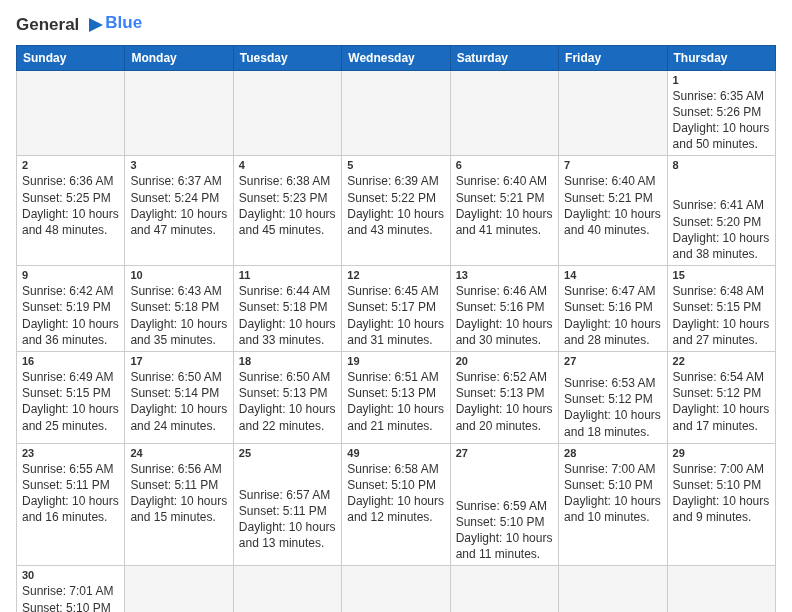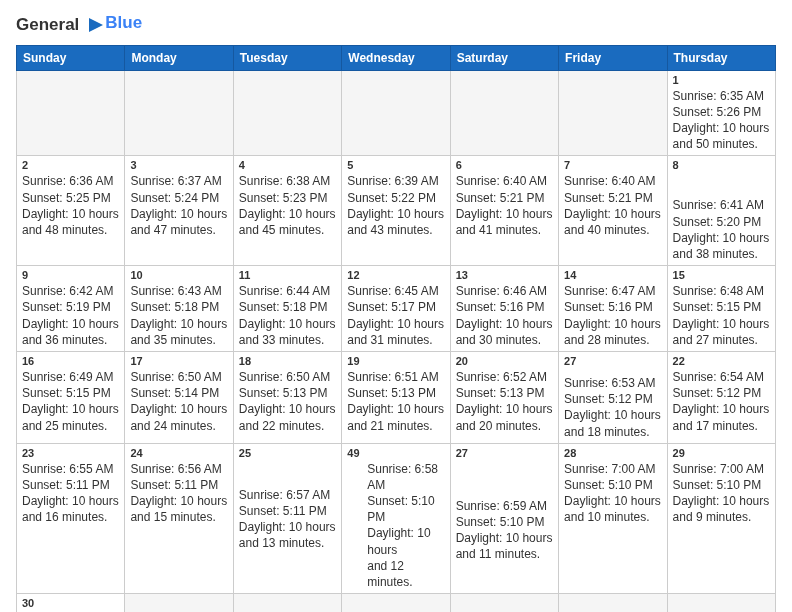--- a/index.html
+++ b/index.html
@@ -302,21 +302,21 @@
           </td>
           <td>
             <span class="day-num">25</span>
             <div class="day-info" style="white-space: pre-line; margin-top: 28px;">Sunrise: 6:57 AM
 Sunset: 5:11 PM
 Daylight: 10 hours
 and 13 minutes.</div>
           </td>
           <td>
             <span class="day-num">49</span>
-            <div class="day-info" style="white-space: pre-line; margin-left: 20px;">Sunrise: 6:58 AM
+            <div class="day-info" style="white-space: pre-line;">Sunrise: 6:58 AM
 Sunset: 5:10 PM
 Daylight: 10 hours
 and 12 minutes.</div>
           </td>
           <td>
             <span class="day-num">27</span>
             <div class="day-info" style="white-space: pre-line; margin-top: 39px;">Sunrise: 6:59 AM
 Sunset: 5:10 PM
 Daylight: 10 hours
 and 11 minutes.</div>

